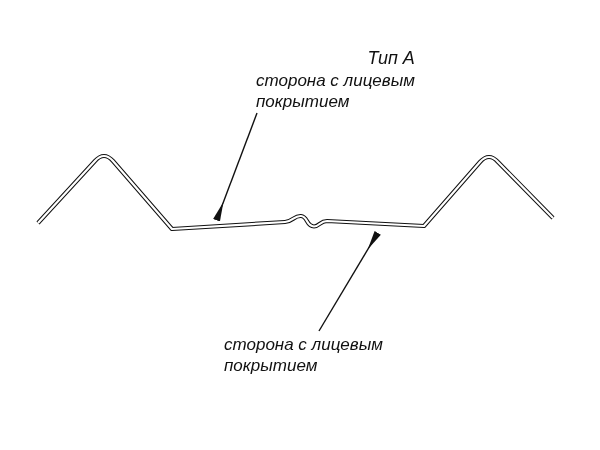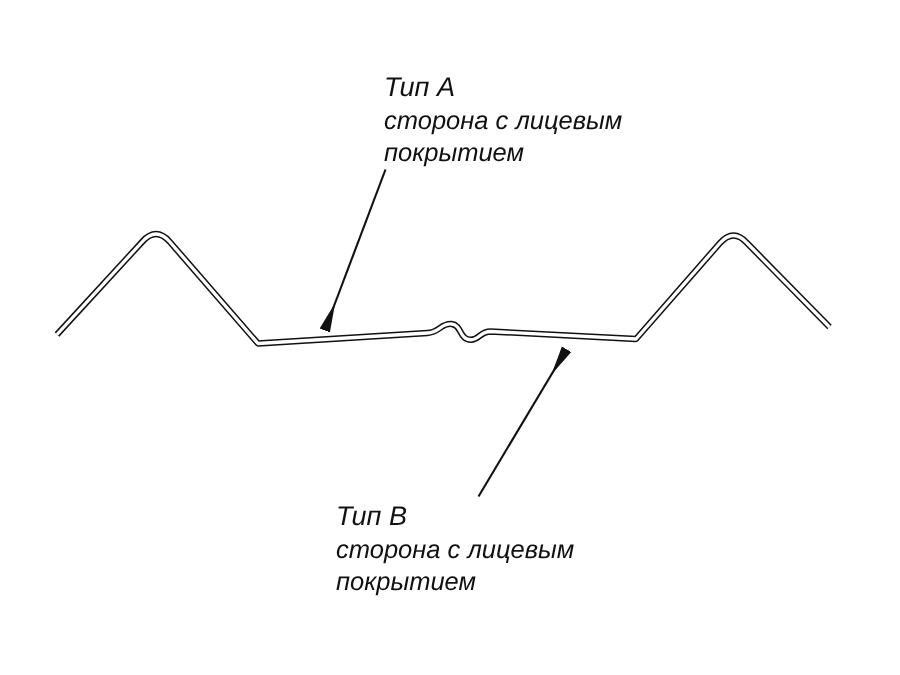--- a/index.html
+++ b/index.html
@@ -26,20 +26,21 @@
     position: absolute;
     font-style: italic;
     color: #111111;
     line-height: 21px;
     font-size: 17px;
     white-space: nowrap;
   }
   .callout .callout-type {
     font-size: 18px;
     margin-bottom: 1px;
+    text-align: right;
   }
   #label-a { left: 256px; top: 48px; }
   #label-b { left: 224px; top: 334px; }
 </style>
 </head>
 <body>
 
 <div class="canvas">
 
   <svg class="drawing-svg" viewBox="0 0 600 450" xmlns="http://www.w3.org/2000/svg">
@@ -81,18 +82,17 @@
     <line x1="319" y1="331" x2="377" y2="234" stroke="#111111" stroke-width="1.4" marker-end="url(#arrow)"></line>
   </svg>
 
   <div class="callout" id="label-a">
     <div class="callout-type">Тип А</div>
     <div>сторона с лицевым</div>
     <div>покрытием</div>
   </div>
 
   <div class="callout" id="label-b">
-    <div class="callout-type">Тип В</div>
     <div>сторона с лицевым</div>
     <div>покрытием</div>
   </div>
 
 </div>
 
 </body></html>

